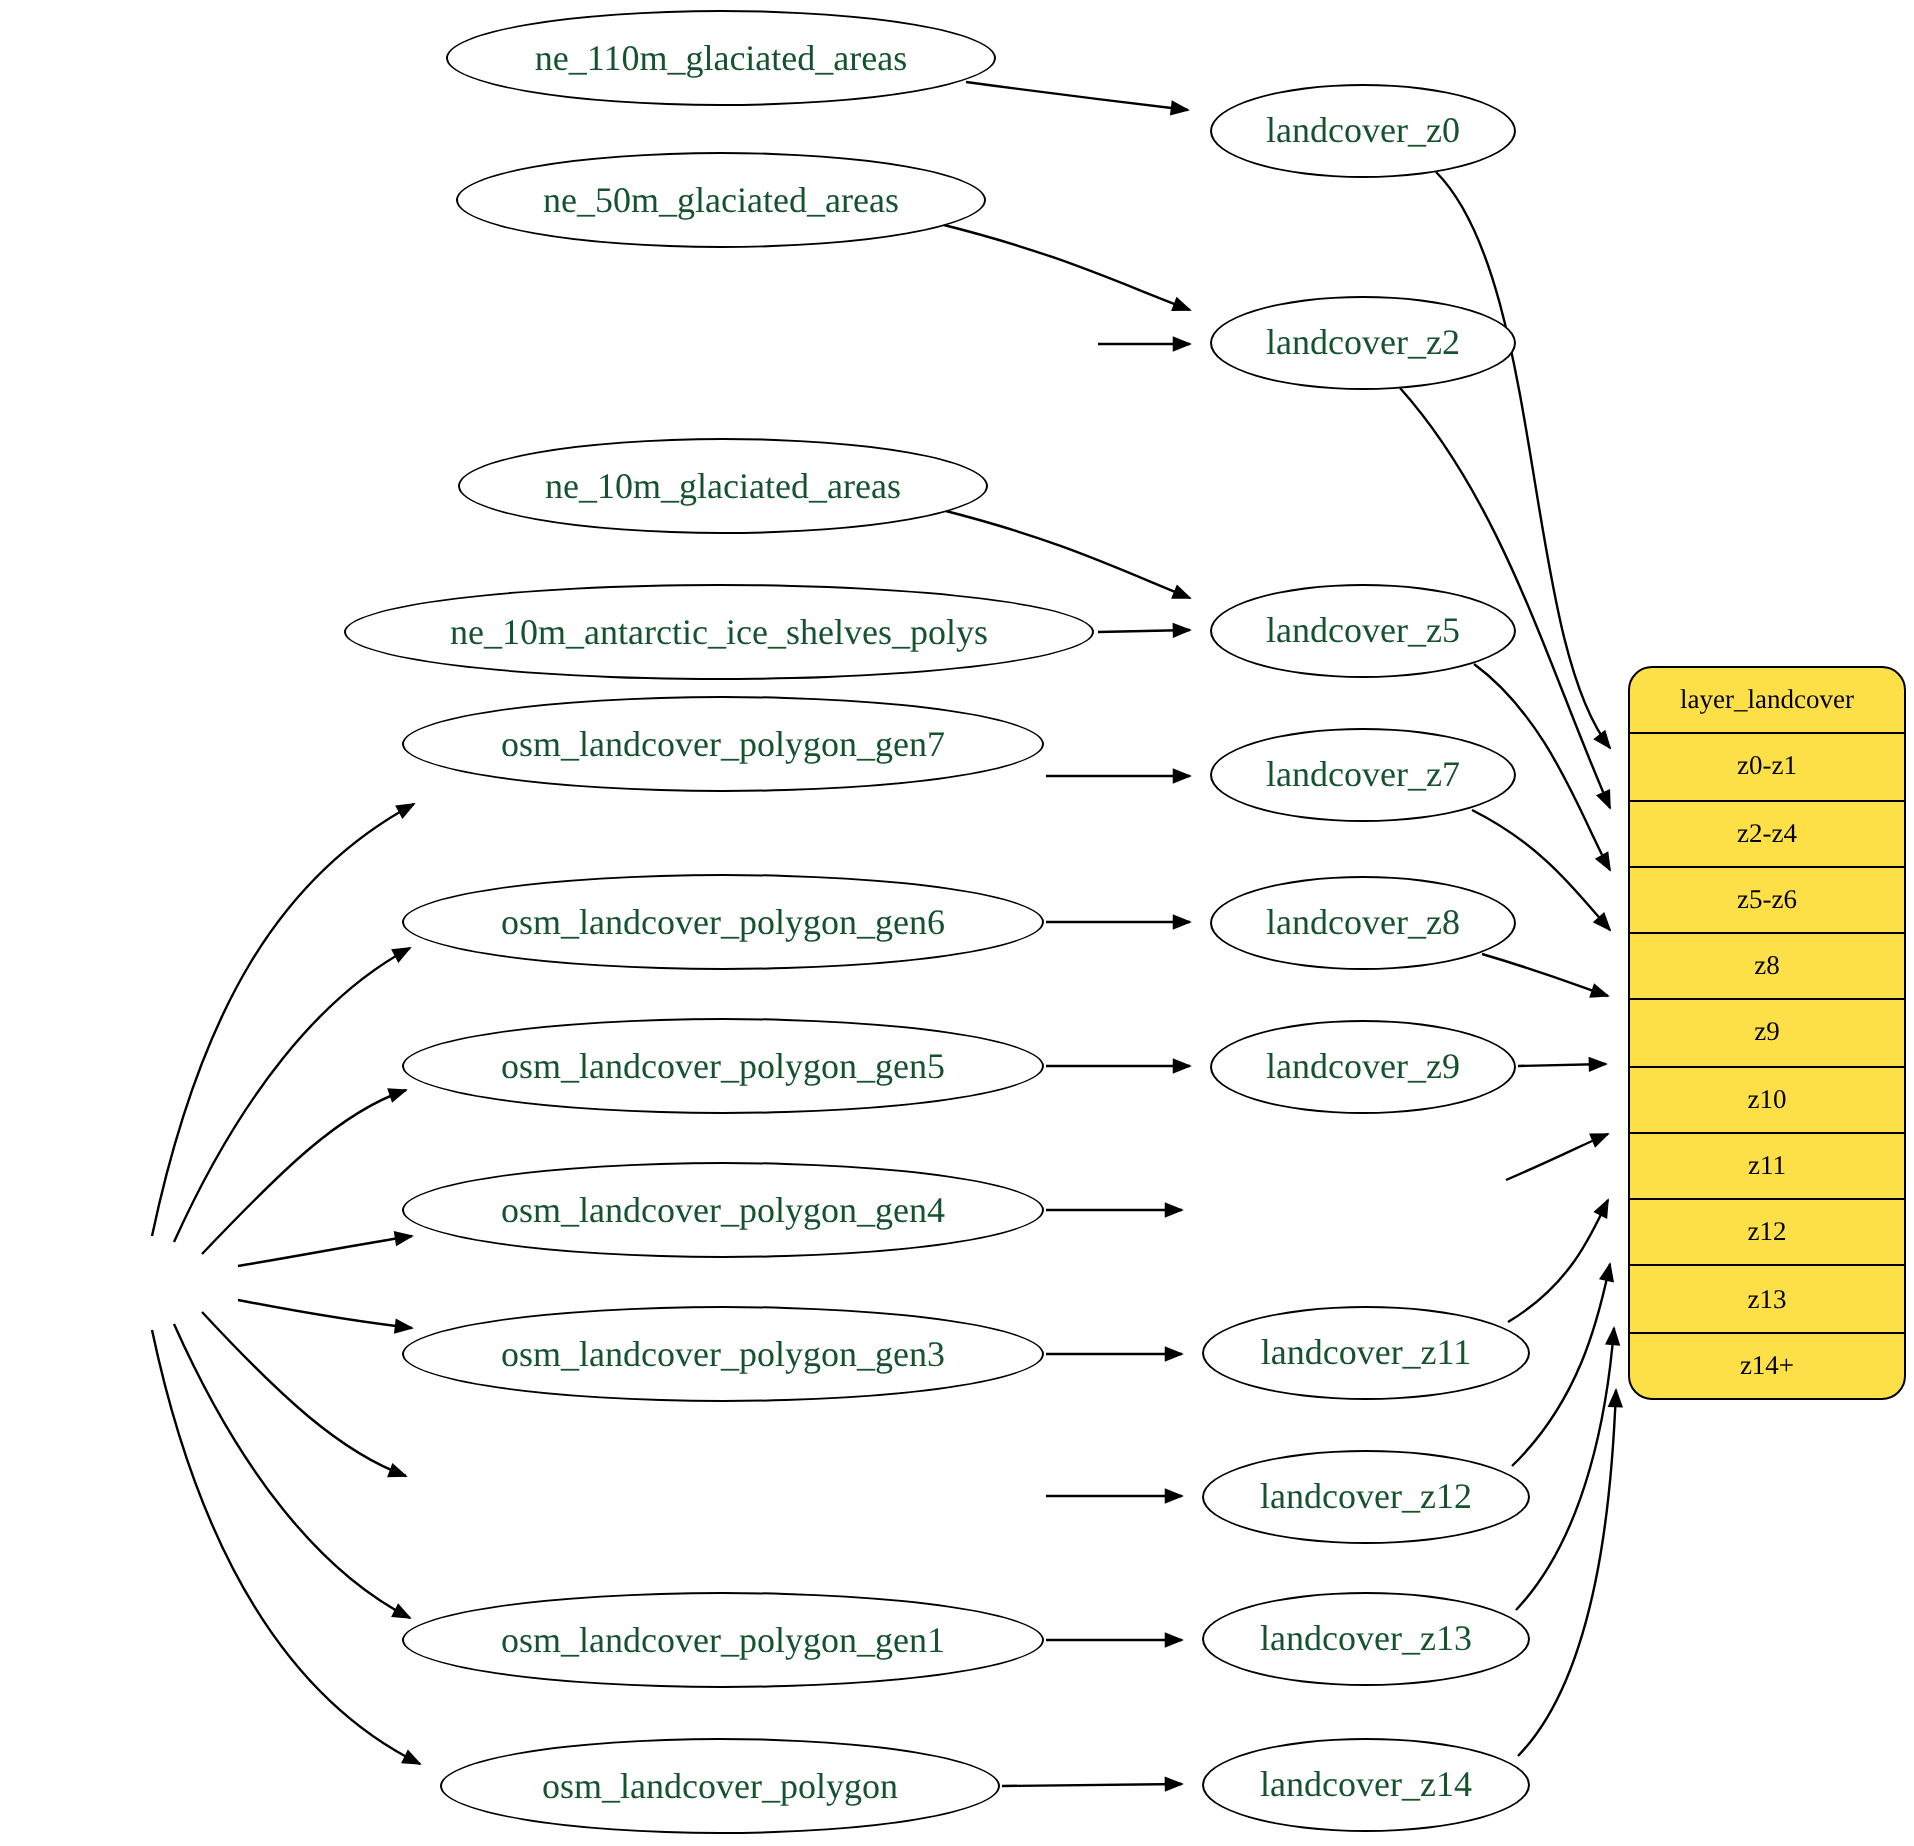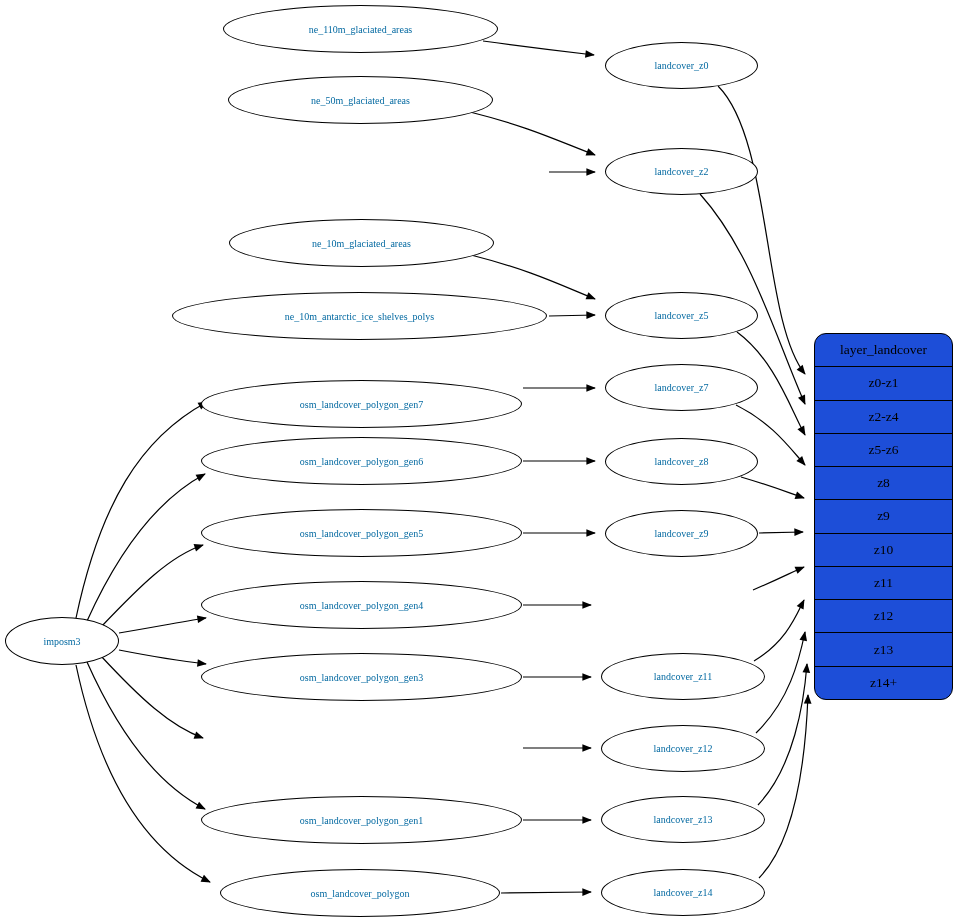--- a/index.html
+++ b/index.html
@@ -8,29 +8,29 @@
     width:957px;height:923px;
     background:#ffffff;
     font-family:"Liberation Serif","DejaVu Serif",serif;
     overflow:hidden;
   }
   svg.edges{position:absolute;left:0;top:0;z-index:1;}
   svg.edges path{stroke:#000;stroke-width:1.2;fill:none;}
   .node{
     position:absolute;z-index:2;
     border:1.3px solid #000;border-radius:50%;
-    background:#ffffff;color:#0369a1;
+    background:#ffffff;color:#14532d;
     display:flex;align-items:center;justify-content:center;
-    font-size:10px;white-space:nowrap;
+    font-size:18px;white-space:nowrap;
     box-sizing:border-box;
   }
   .record{
     position:absolute;z-index:2;
     left:814px;top:333px;width:139px;height:367px;
-    background:#1d4ed8;border:1.3px solid #000;border-radius:12px;
+    background:#fde047;border:1.3px solid #000;border-radius:12px;
     display:flex;flex-direction:column;
     box-sizing:border-box;overflow:hidden;
     color:#000;font-size:13.5px;
   }
   .record > div{
     flex:1;display:flex;align-items:center;justify-content:center;
     white-space:nowrap;
   }
   .record > div + div{border-top:1.2px solid #000;}
 </style>
@@ -76,26 +76,25 @@
     <path d="M736,405 C772,423 789,447 805,465" marker-end="url(#arrow)"></path>
     <path d="M741,477 C775,487 789,493 804,498" marker-end="url(#arrow)"></path>
     <path d="M759,533 L803,532" marker-end="url(#arrow)"></path>
     <path d="M753,590 C781,578 792,572 804,567" marker-end="url(#arrow)"></path>
     <path d="M754,661 C786,642 796,616 804,600" marker-end="url(#arrow)"></path>
     <path d="M756,733 C789,701 799,661 805,632" marker-end="url(#arrow)"></path>
     <path d="M758,805 C794,767 804,702 807,664" marker-end="url(#arrow)"></path>
     <path d="M759,878 C799,837 806,747 808,695" marker-end="url(#arrow)"></path>
   </svg>
 
-  <div class="node" style="left:5px;top:617px;width:114px;height:48px">imposm3</div>
   <div class="node" style="left:223px;top:5px;width:275px;height:48px">ne_110m_glaciated_areas</div>
   <div class="node" style="left:228px;top:76px;width:265px;height:48px">ne_50m_glaciated_areas</div>
   <div class="node" style="left:229px;top:219px;width:265px;height:48px">ne_10m_glaciated_areas</div>
   <div class="node" style="left:172px;top:292px;width:375px;height:48px">ne_10m_antarctic_ice_shelves_polys</div>
-  <div class="node" style="left:201px;top:380px;width:321px;height:48px">osm_landcover_polygon_gen7</div>
+  <div class="node" style="left:201px;top:348px;width:321px;height:48px">osm_landcover_polygon_gen7</div>
   <div class="node" style="left:201px;top:437px;width:321px;height:48px">osm_landcover_polygon_gen6</div>
   <div class="node" style="left:201px;top:509px;width:321px;height:48px">osm_landcover_polygon_gen5</div>
   <div class="node" style="left:201px;top:581px;width:321px;height:48px">osm_landcover_polygon_gen4</div>
   <div class="node" style="left:201px;top:653px;width:321px;height:48px">osm_landcover_polygon_gen3</div>
   <div class="node" style="left:201px;top:796px;width:321px;height:48px">osm_landcover_polygon_gen1</div>
   <div class="node" style="left:220px;top:869px;width:280px;height:48px">osm_landcover_polygon</div>
 
   <div class="node" style="left:605px;top:42px;width:153px;height:47px">landcover_z0</div>
   <div class="node" style="left:605px;top:148px;width:153px;height:47px">landcover_z2</div>
   <div class="node" style="left:605px;top:292px;width:153px;height:47px">landcover_z5</div>

